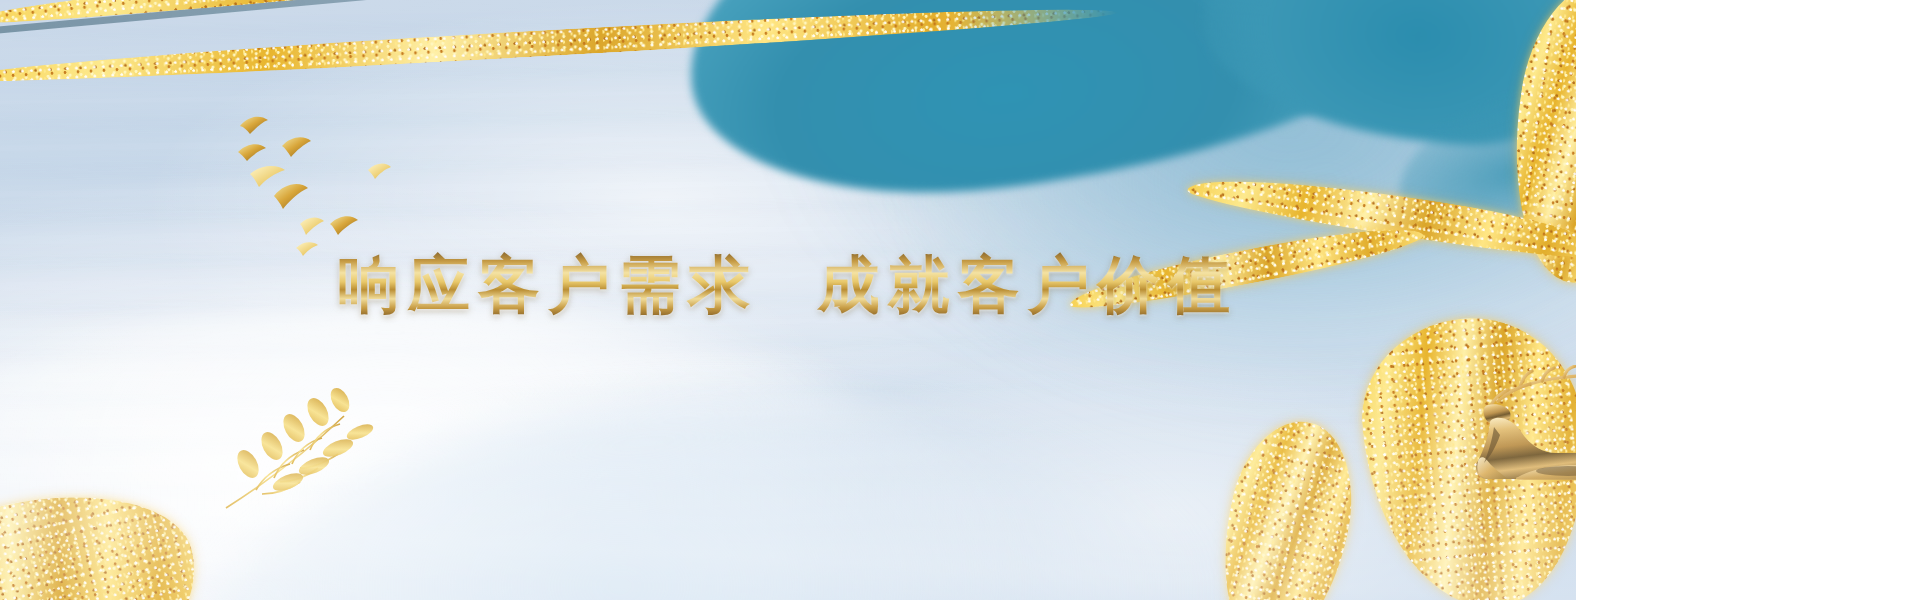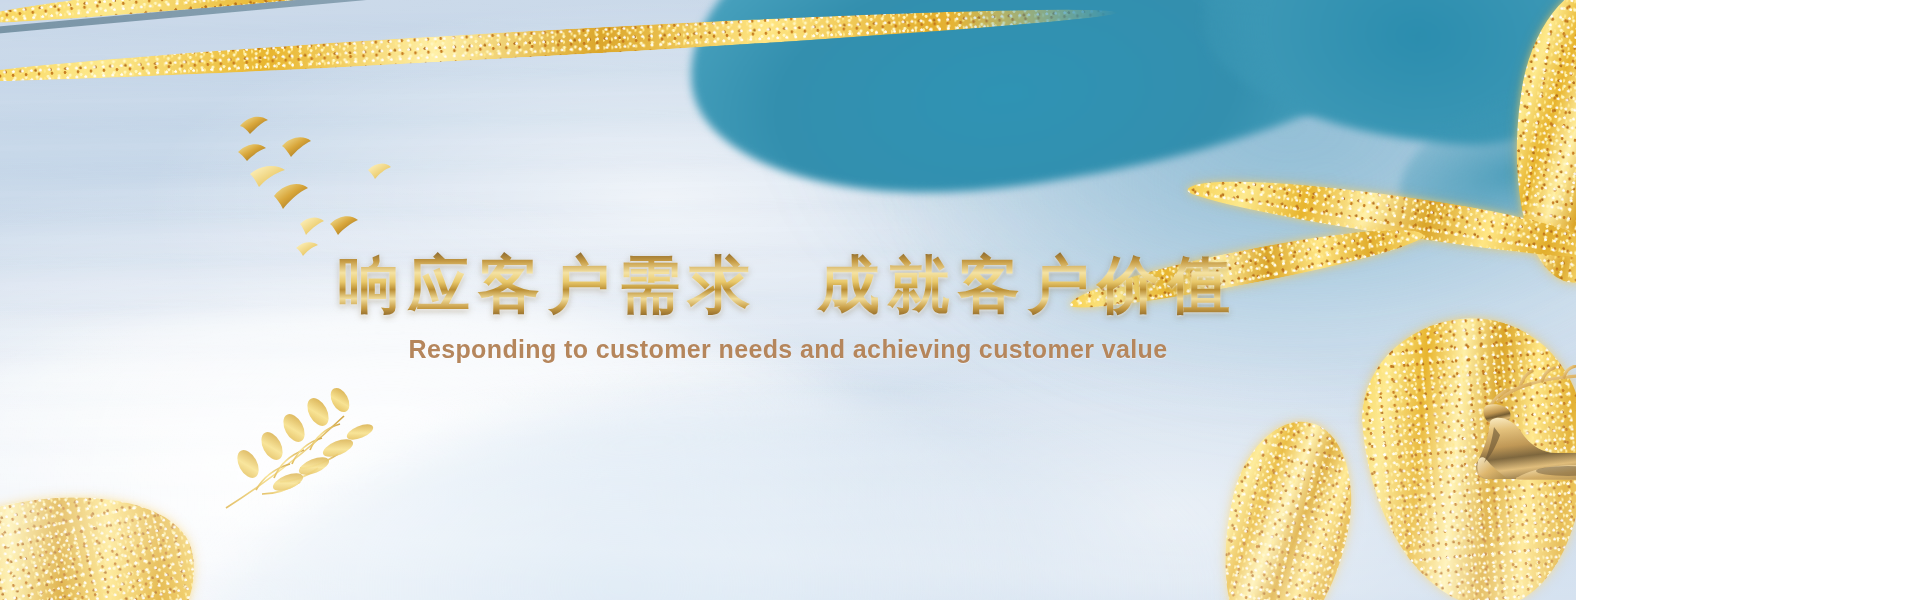--- a/index.html
+++ b/index.html
@@ -323,17 +323,16 @@
     <path d="M18 96 C16 104 18 112 28 114 L48 114 C40 108 32 102 26 94 C23 91 19 92 18 96 Z" fill="url(#dg2)" opacity=".92"></path>
 
     <path d="M58 112 C72 104 94 100 120 100 C140 100 156 103 166 108 C170 110 170 114 164 115 L62 115 C56 115 54 113 58 112 Z" fill="url(#dg2)" opacity=".85"></path>
 
     <path d="M34 62 C32 76 28 88 24 98 C30 92 36 82 40 70 Z" fill="#4a3617" opacity=".55"></path>
     <ellipse cx="108" cy="106" rx="32" ry="5" fill="#4a3617" opacity=".45"></ellipse>
   </svg>
 
   <div class="headline">
     <h1 class="title-cn">响应客户需求  成就客户价值</h1>
-    <p class="title-en">Responding to customer needs and achieving customer value</p>
   </div>
 
   <div class="sheen"></div>
 </div>
 
 </body></html>

